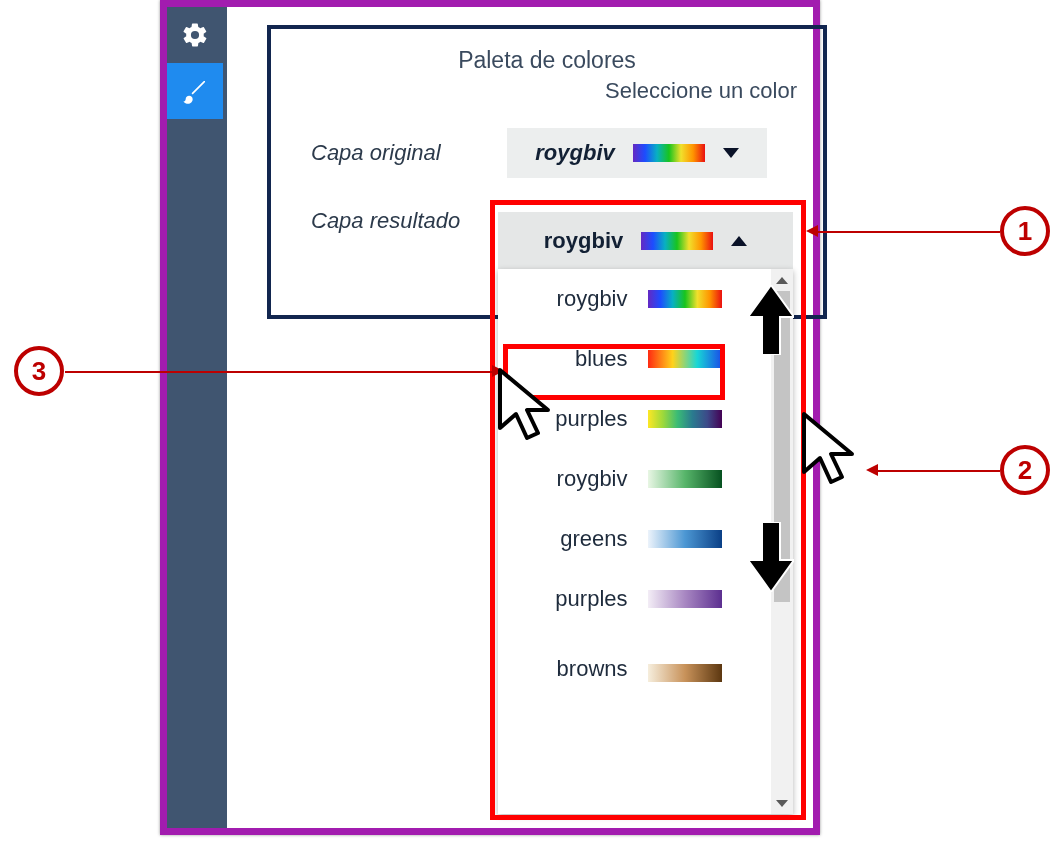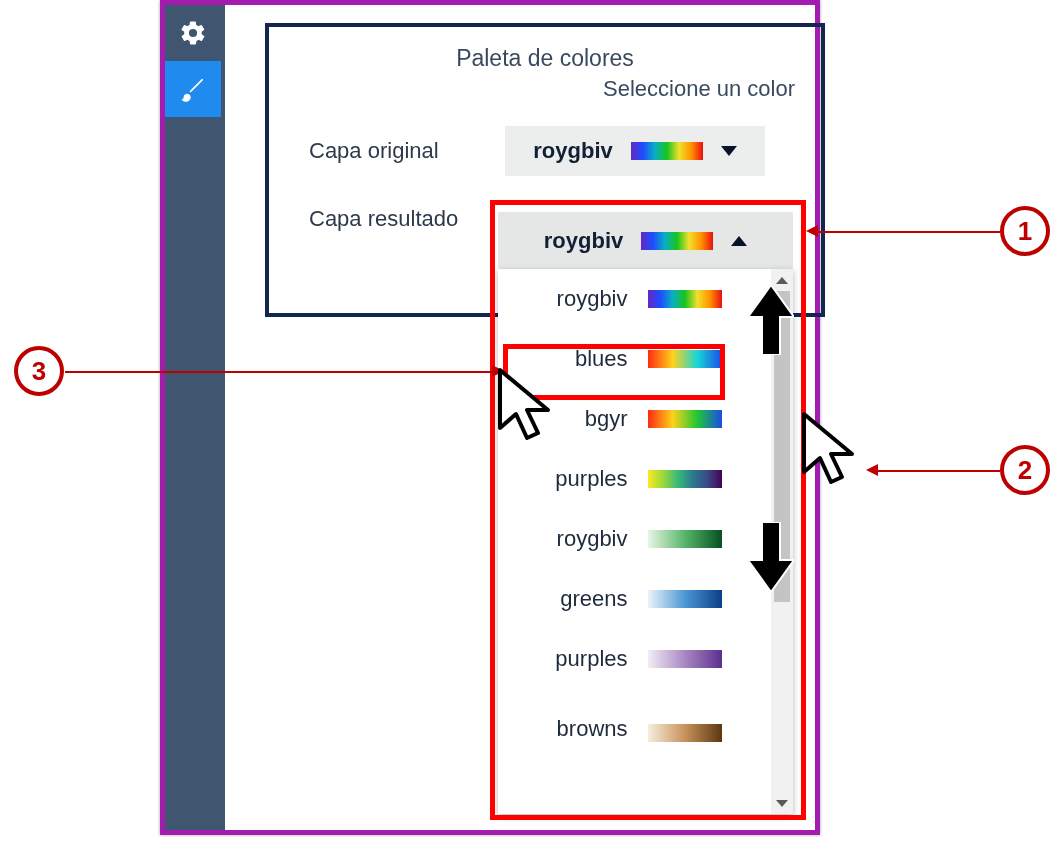--- a/index.html
+++ b/index.html
@@ -15,21 +15,21 @@
       background: #ffffff;
       overflow: hidden;
     }
     .main-panel {
       position: absolute;
       left: 160px;
       top: 0;
       width: 660px;
       height: 835px;
       background: #4c1d95;
-      border: 5px solid #a21caf;
+      border: 7px solid #a21caf;
       box-shadow: 0 0 3px rgba(0,0,0,0.4);
     }
     .sidebar-strip {
       position: absolute;
       left: 0;
       top: 0;
       width: 60px;
       height: 100%;
       background: #405570;
     }
@@ -71,20 +71,21 @@
     .palette-subtitle {
       font-size: 22px;
       color: #3a4a5e;
       text-align: right;
       margin-bottom: 24px;
     }
     .row {
       display: flex;
       align-items: center;
       margin-bottom: 30px;
+      font-style: italic;
     }
     .row-label {
       width: 210px;
       font-size: 22px;
       color: #2c3a4b;
       padding-left: 14px;
     }
     .dropdown-closed {
       width: 260px;
       height: 50px;
@@ -312,24 +313,20 @@
   <div class="dropdown-items">
     <div class="dropdown-item">
       <span class="item-label">roygbiv</span>
       <span class="swatch grad-roygbiv"></span>
     </div>
     <div class="dropdown-item">
       <span class="item-label">blues</span>
       <span class="swatch grad-bcyr"></span>
     </div>
     <div class="dropdown-item">
-      <span class="item-label">bgyr</span>
-      <span class="swatch grad-bgyr"></span>
-    </div>
-    <div class="dropdown-item">
       <span class="item-label">purples</span>
       <span class="swatch grad-viridis"></span>
     </div>
     <div class="dropdown-item">
       <span class="item-label">roygbiv</span>
       <span class="swatch grad-greens"></span>
     </div>
     <div class="dropdown-item">
       <span class="item-label">greens</span>
       <span class="swatch grad-blues"></span>

